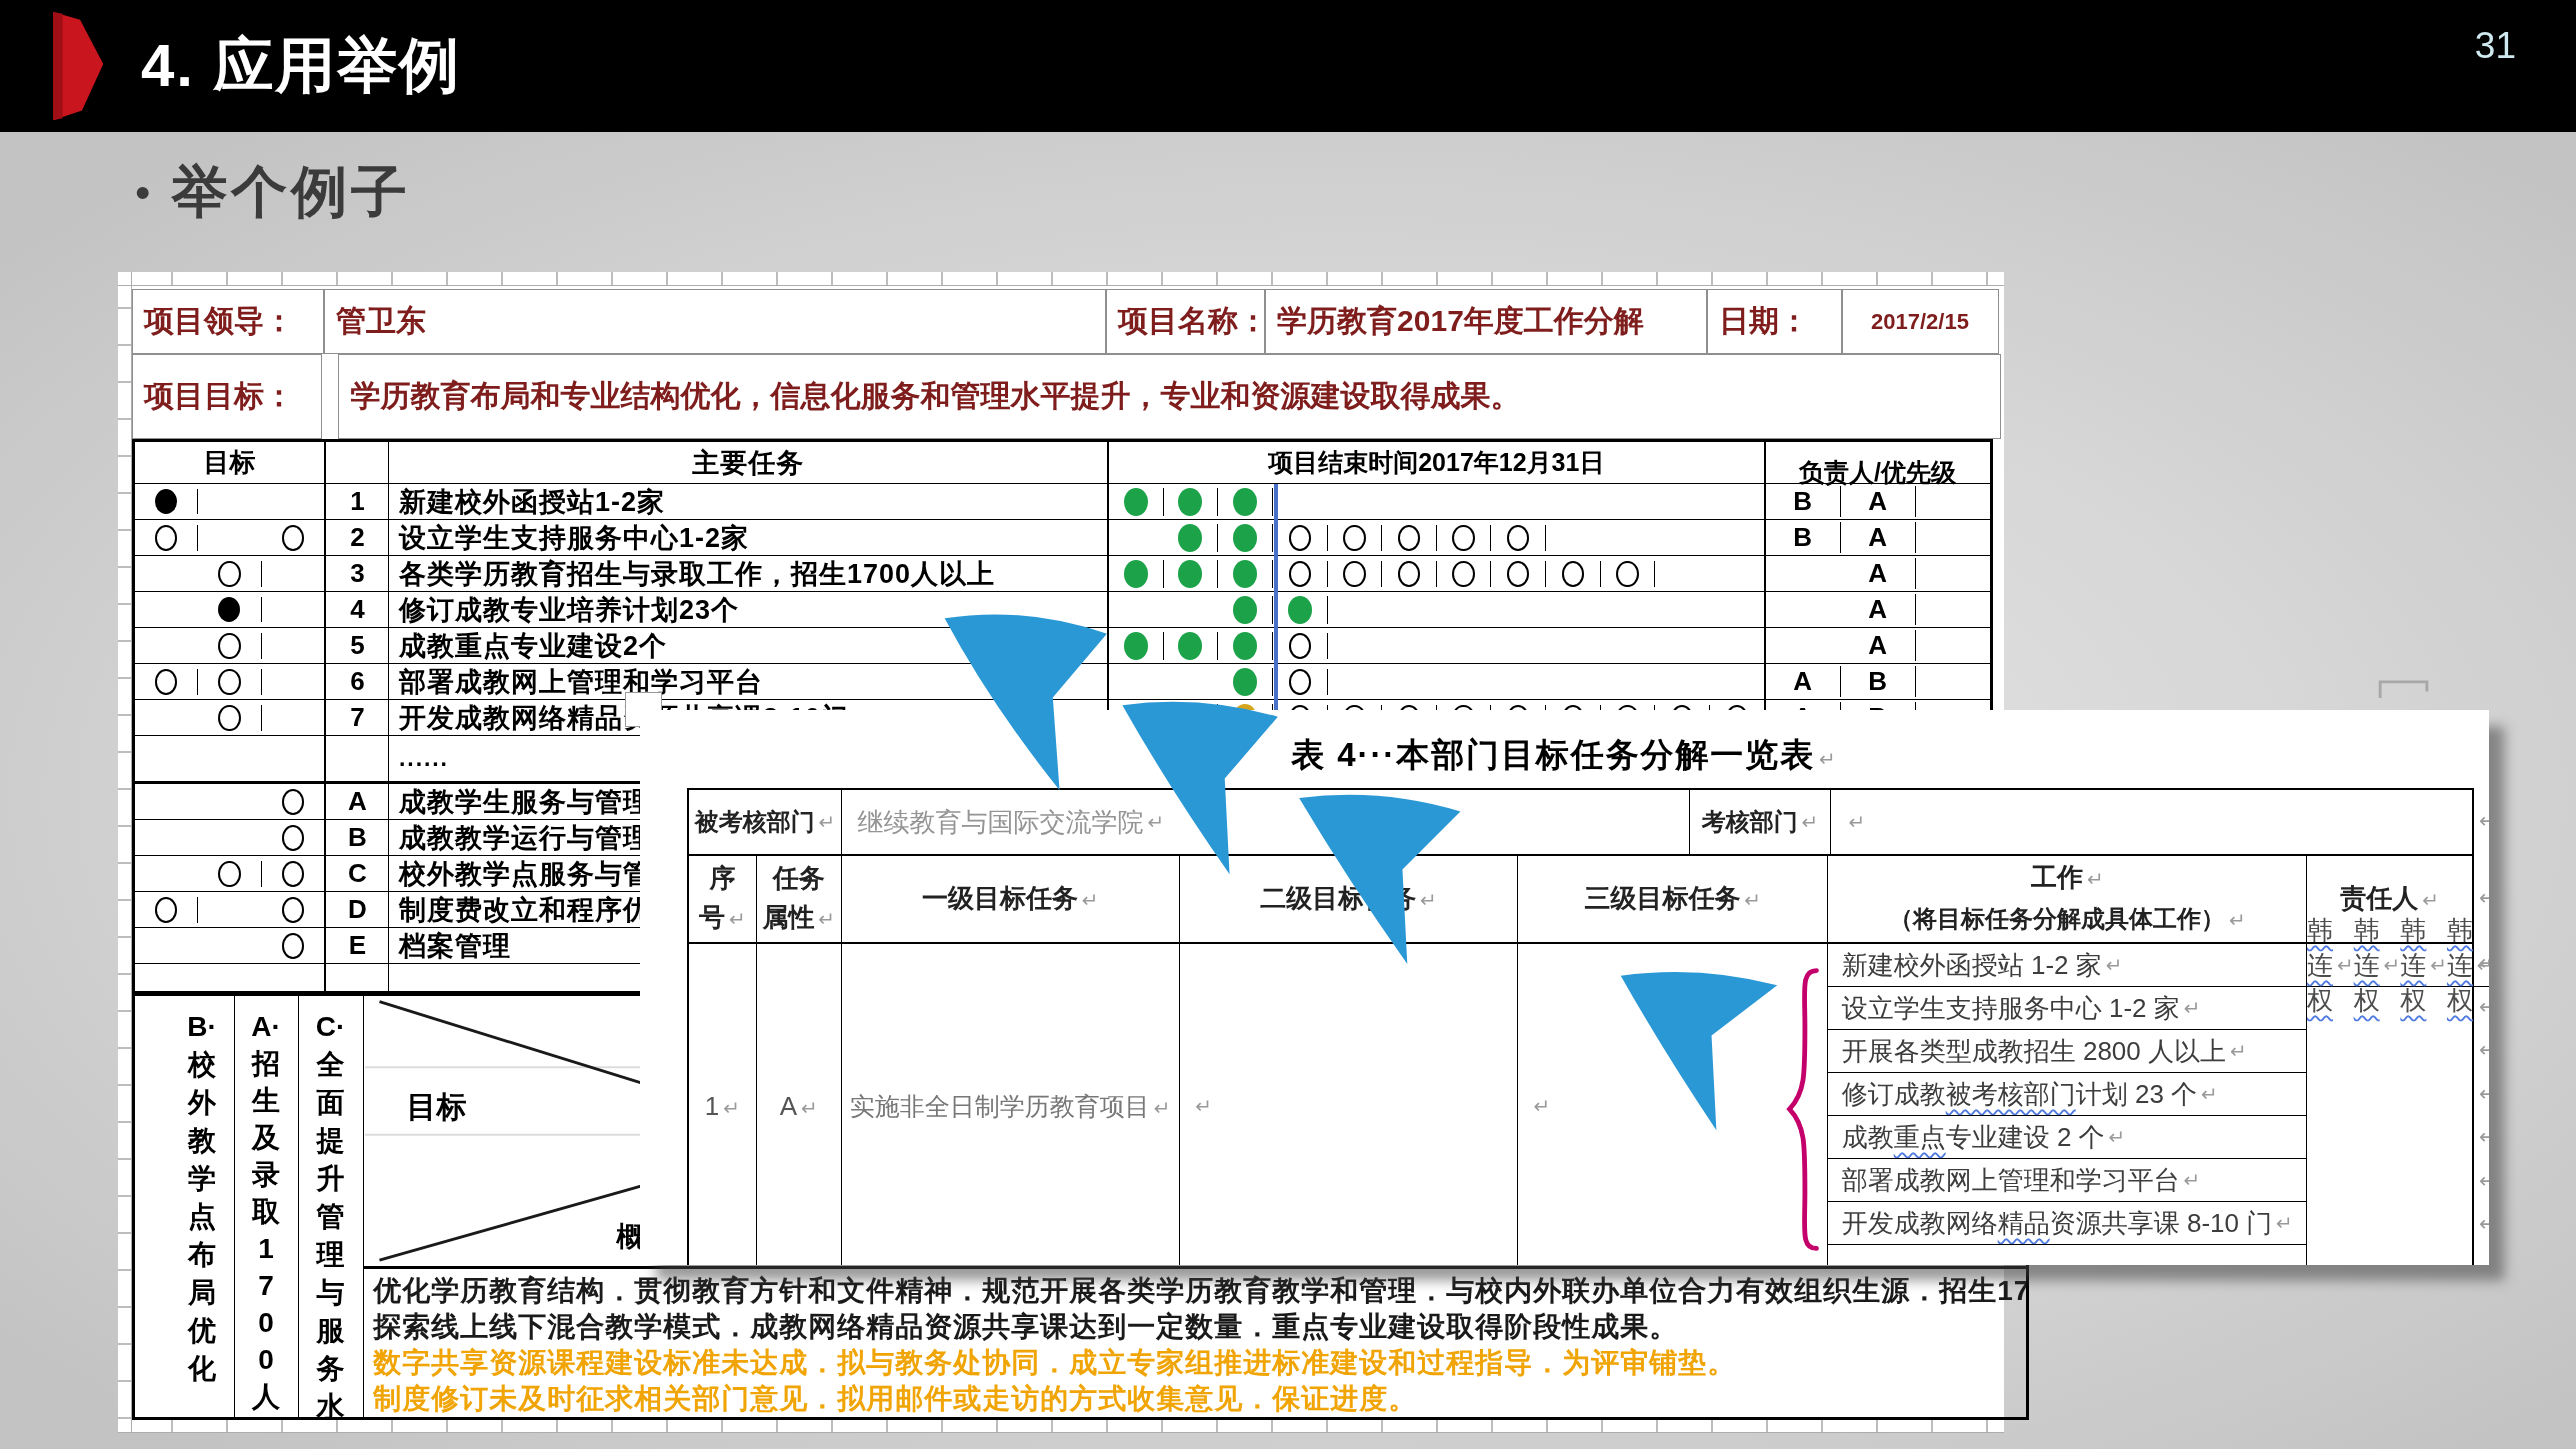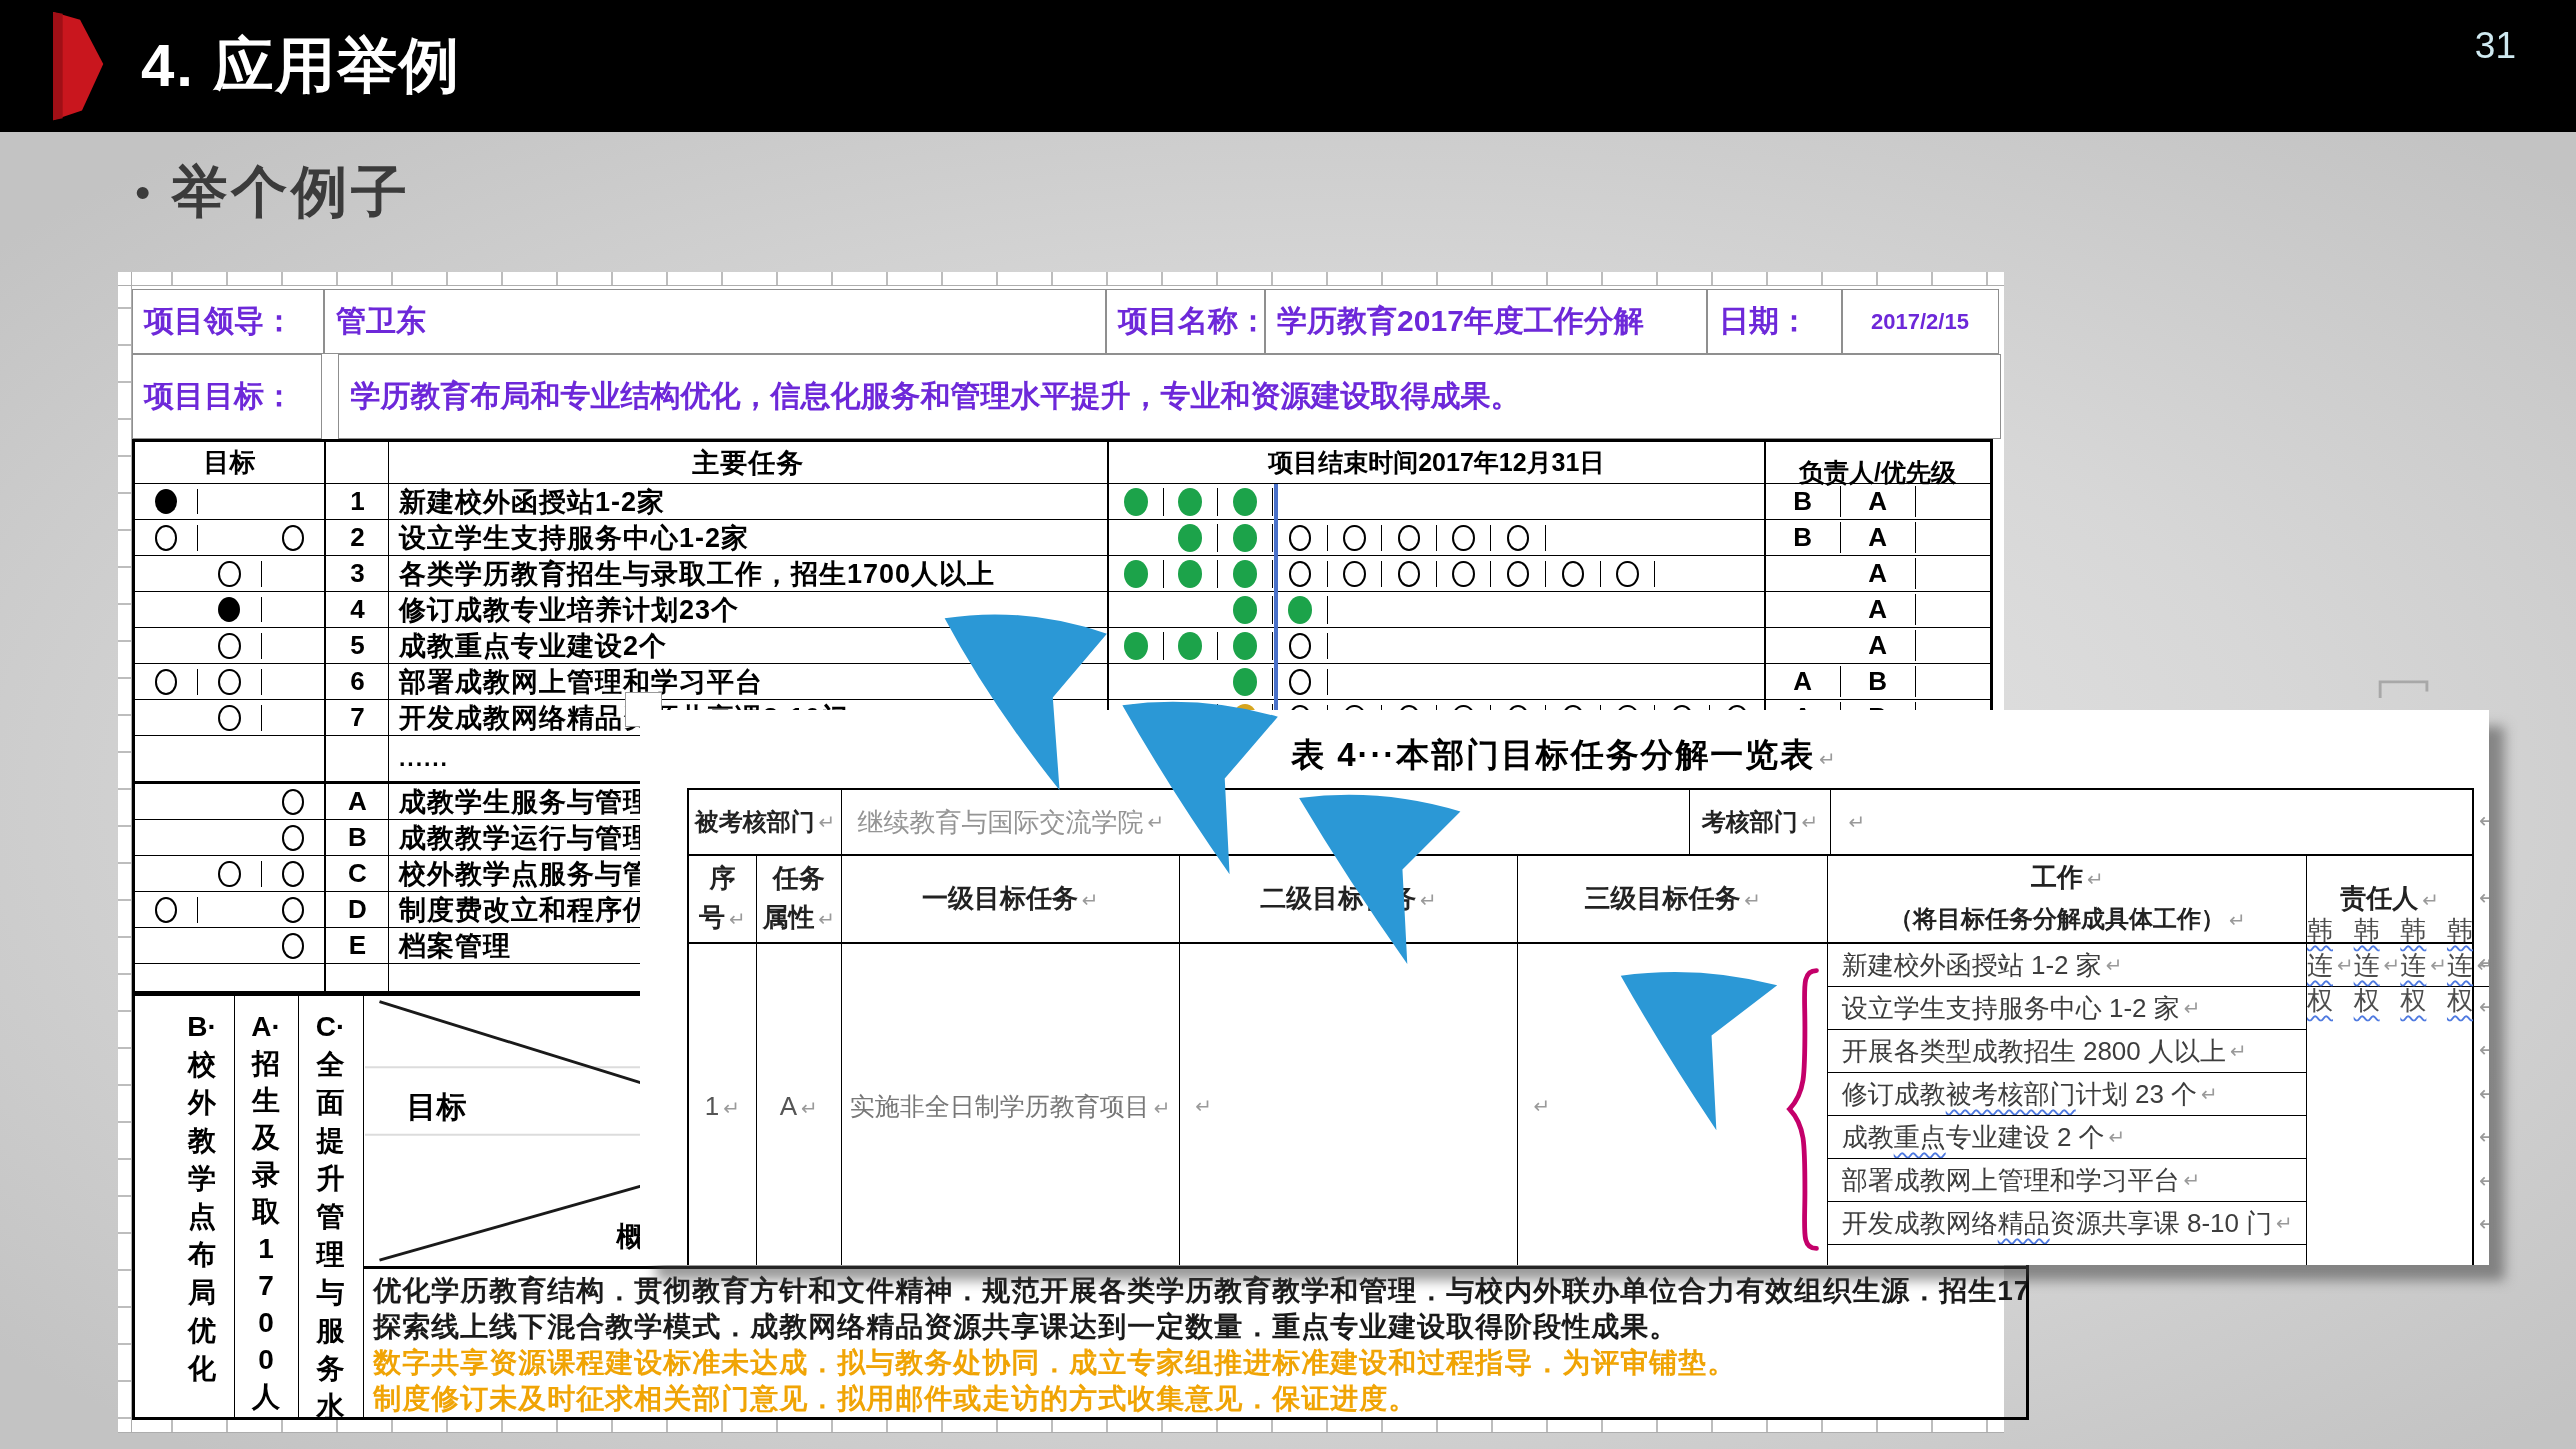--- a/index.html
+++ b/index.html
@@ -17,21 +17,21 @@
   .bullet-line{position:absolute;left:135px;top:155px;display:flex;align-items:center;color:#3b3b3b;}
   .bullet-dot{font-size:44px;margin-right:21px;color:#3b3b3b;}
   .bullet-text{font-size:56px;font-weight:700;letter-spacing:3.9px;}
   
   .sheet{position:absolute;left:118px;top:272px;width:1886px;height:1161px;background:#fff;}
   .tickstrip{position:absolute;background:
       repeating-linear-gradient(90deg,transparent 0 53px,#bdbdbd 53px 55px);}
   .tickstrip.h{left:0;width:1886px;height:12.6px;border-bottom:1px solid #adadad;}
   .tickstrip.v{top:0;width:12.6px;height:1161px;border-right:1px solid #adadad;
       background:repeating-linear-gradient(180deg,transparent 0 35px,#bdbdbd 35px 37px);}
-  .inforow{position:absolute;left:13.5px;width:1869px;display:flex;font-weight:700;color:#6d28d9;}
+  .inforow{position:absolute;left:13.5px;width:1869px;display:flex;font-weight:700;color:#7f1d1d;}
   .icell{box-sizing:border-box;border:1px solid #8f8f8f;display:flex;align-items:center;
          padding-left:11.6px;font-size:30px;white-space:nowrap;overflow:hidden;}
   
   .tasktable{position:absolute;left:13.5px;top:167px;width:1855px;box-sizing:content-box;
              border:3.9px solid #000;}
   .trow{display:flex;border-bottom:1.9px solid #000;box-sizing:border-box;}
   .trow.thead{font-weight:700;}
   .trow:last-child{border-bottom:none;}
   .c{box-sizing:border-box;display:flex;align-items:center;}
   .goals{width:192px;border-right:2.9px solid #000;}

